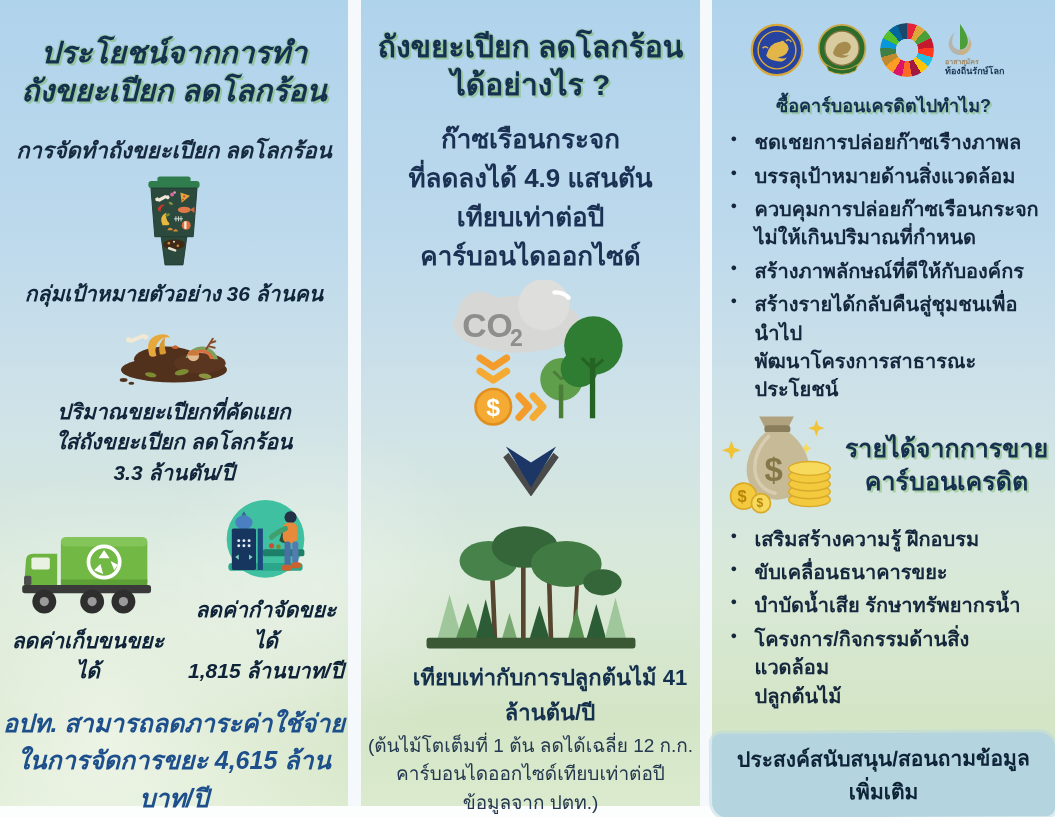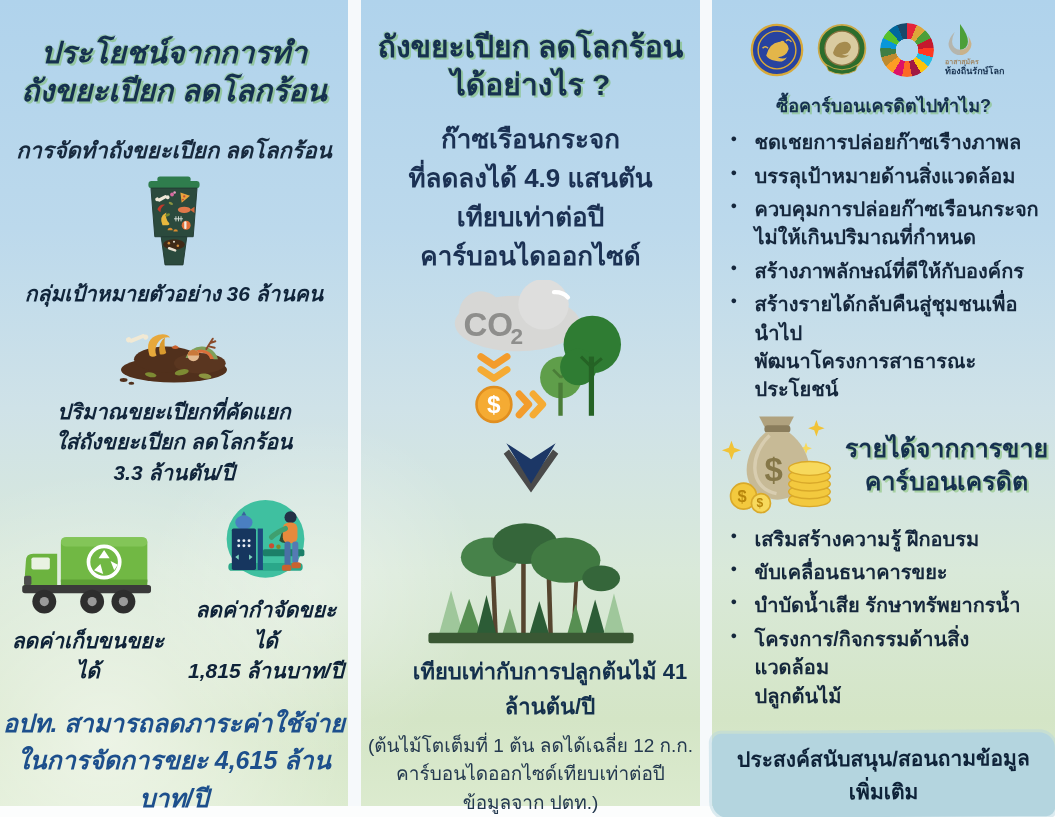--- a/index.html
+++ b/index.html
@@ -35,21 +35,21 @@
   .body-b { font-size:21px; font-weight:700; color:#10243a; text-align:center; }
   .waste3 { margin-top:8px; line-height:1.45; }
   .target { margin-top:10px; }
   .icons-row { display:flex; align-items:flex-end; gap:8px; margin-top:6px; }
   .icon-cell { display:flex; flex-direction:column; align-items:center; justify-content:flex-end; }
   .cap { font-size:21px; font-weight:700; color:#0e2238; line-height:1.45; text-align:center; margin-top:6px; }
   .total { font-size:25px; font-weight:800; color:#1d4f8c; line-height:1.5; margin-top:18px; text-align:center; }
 
   .ghg { font-size:26px; font-weight:800; color:#1b3153; line-height:1.5; text-align:center; margin-top:17px; }
   .equiv { font-size:22px; font-weight:800; color:#14304d; margin-top:6px; text-align:center;padding-left:39px; }
-  .note { font-size:19px; font-weight:500; color:#24394f; line-height:1.5; text-align:center; margin-top:8px; }
+  .note { font-size:19px; font-weight:500; color:#24394f; line-height:1.5; text-align:center; margin-top:2px; }
 
   .logo-row { display:flex; align-items:center; gap:11px; }
   .seal { width:54px; height:54px; }
   .sdg-wheel {
     width:54px; height:54px; border-radius:50%;
     background:conic-gradient(from 0deg,
       #E5243B 0 21.2deg,#DDA63A 0 42.4deg,#4C9F38 0 63.5deg,#C5192D 0 84.7deg,
       #FF3A21 0 105.9deg,#26BDE2 0 127.1deg,#FCC30B 0 148.2deg,#A21942 0 169.4deg,
       #FD6925 0 190.6deg,#DD1367 0 211.8deg,#FD9D24 0 232.9deg,#BF8B2E 0 254.1deg,
       #3F7E44 0 275.3deg,#0A97D9 0 296.5deg,#56C02B 0 317.6deg,#00689D 0 338.8deg,#19486A 0 360deg);

